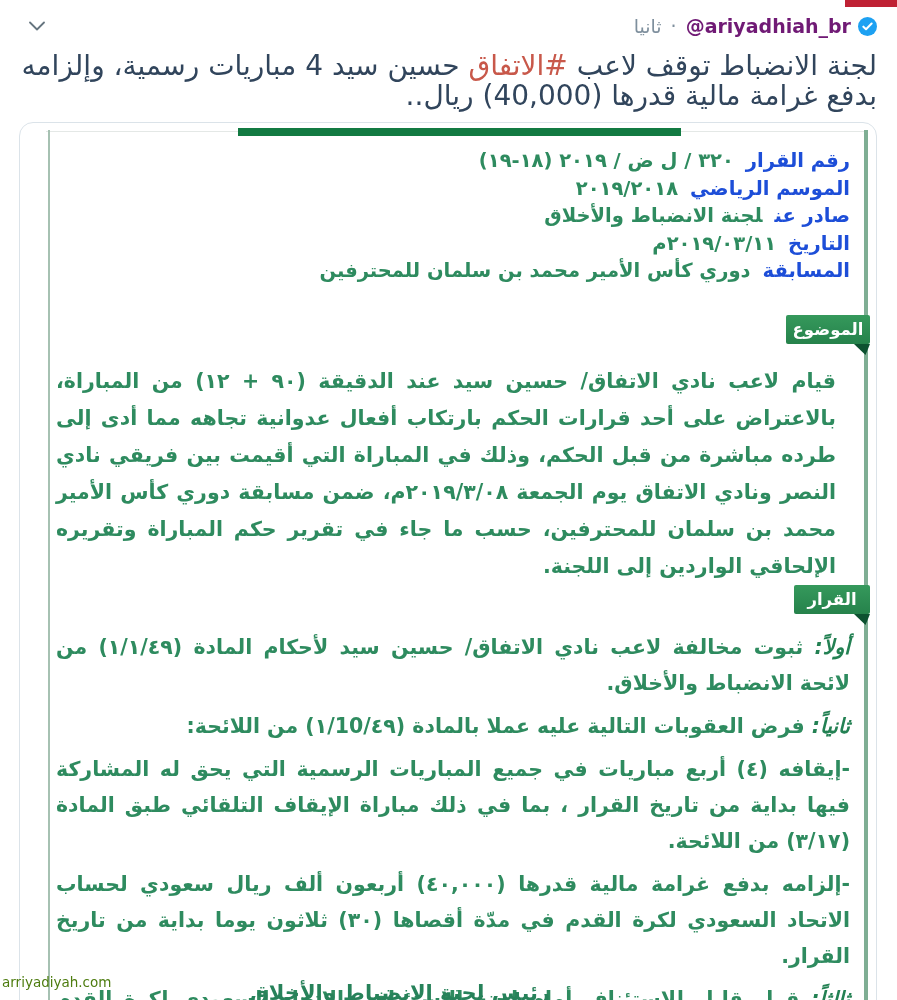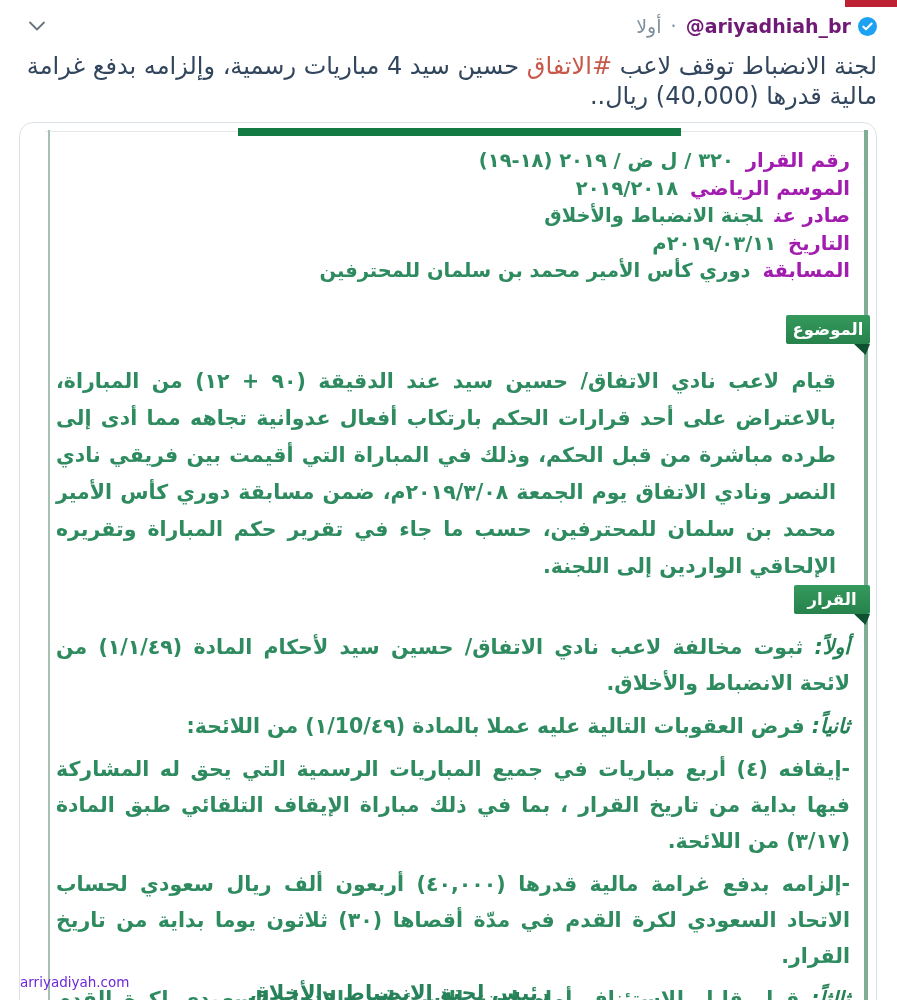--- a/index.html
+++ b/index.html
@@ -13,34 +13,34 @@
   
   .tweet{position:absolute;top:10px;right:0;left:0;padding:0 20px;}
   .tweet-header{position:relative;display:flex;align-items:center;gap:7px;height:32px;}
   .t-name{font-weight:bold;font-size:21px;color:#1d2b3a;white-space:nowrap;}
   .t-badge{width:19px;height:19px;border-radius:50%;background:#1da1f2;display:inline-flex;align-items:center;justify-content:center;flex:0 0 auto;}
   .t-badge svg{display:block;}
   .t-handle{font-size:19px;color:#701a75;direction:ltr;font-weight:bold;}
   .t-dot{font-size:19px;color:#7e8f9d;margin:0 2px;}
   .t-time{font-size:19px;color:#7e8f9d;}
   .t-caret{position:absolute;left:5px;top:6px;width:20px;height:16px;cursor:pointer;}
-  .tweet-text{margin-top:9px;font-size:24px;line-height:30px;color:#31455c;text-align:right;}
+  .tweet-text{margin-top:9px;font-size:28px;line-height:30px;color:#31455c;text-align:right;}
   .hashtag{color:#c8584a;text-decoration:none;}
   
   .card{
     position:absolute;top:122px;left:19px;width:856px;height:920px;
     border:1px solid #dbe3e9;border-radius:14px 14px 0 0;background:#fff;
   }
   .doc-hairline{position:absolute;top:8px;left:26px;right:12px;height:1px;background:#e4e8e6;}
   .doc-left-line{position:absolute;top:7px;bottom:0;left:28px;width:2px;background:#a6c1b2;}
   .doc-right-line{position:absolute;top:7px;bottom:0;right:8px;width:4px;background:#7fae94;}
   .doc-top-bar{position:absolute;top:5px;left:218px;width:443px;height:8px;background:#127a42;}
   
   .doc-meta{position:absolute;top:24px;right:26px;text-align:right;color:#2e8b5f;font-size:19.5px;font-weight:bold;line-height:27.5px;}
-  .meta-label{margin-left:12px;color:#a21caf;}
+  .meta-label{margin-left:12px;color:#1d4ed8;}
   
   .ribbon{
     position:absolute;right:6px;width:84px;height:29px;
     background:linear-gradient(#35995c,#26824b);color:#fff;
     font-size:16.5px;font-weight:bold;display:flex;align-items:center;justify-content:center;
     border-radius:2px;
   }
   .ribbon .fold{position:absolute;bottom:-11px;right:0;width:16px;height:11px;background:#0d5130;clip-path:polygon(0 0,100% 0,72% 100%);}
   .ribbon-subject{top:192px;}
   .ribbon-decision{top:462px;width:76px;}
@@ -48,39 +48,39 @@
   .doc-par{
     color:#2e8b5f;font-size:20.5px;font-weight:bold;line-height:37px;
     text-align:justify;margin:0;
   }
   .subject-par{position:absolute;top:240px;right:40px;left:36px;}
   .decision-block{position:absolute;top:506px;right:26px;left:36px;}
   .decision-block p{line-height:36px;margin:0 0 7px 0;}
   .decision-block b{color:#238153;font-style:italic;}
   .signature{position:absolute;top:858px;left:180px;width:400px;text-align:center;font-size:21px;font-weight:bold;color:#27825a;}
   
-  .watermark{position:absolute;left:20px;top:974px;font-size:13.5px;color:#6d28d9;direction:ltr;font-family:"DejaVu Sans",sans-serif;}
+  .watermark{position:absolute;left:2px;top:974px;font-size:13.5px;color:#4d7c0f;direction:ltr;font-family:"DejaVu Sans",sans-serif;}
 </style>
 </head>
 <body>
 
 <div class="page">
 
   <div class="red-corner"></div>
 
   <div class="tweet">
     <div class="tweet-header">
       <span class="t-badge">
         <svg width="11" height="11" viewBox="0 0 12 12">
             <path d="M1.5 6.2 4.4 9 10.5 2.8" fill="none" stroke="#fff" stroke-width="2.2" stroke-linecap="round" stroke-linejoin="round"></path>
           </svg>
       </span>
       <span class="t-handle">@ariyadhiah_br</span>
       <span class="t-dot">·</span>
-      <span class="t-time">أولا</span>
+      <span class="t-time">ثانيا</span>
       <span class="t-caret">
         <svg width="16" height="10" viewBox="0 0 16 10">
             <path d="M1 1.5 8 8.5 15 1.5" fill="none" stroke="#66757f" stroke-width="1.8" stroke-linecap="round" stroke-linejoin="round"></path>
           </svg>
       </span>
     </div>
     <div class="tweet-text"><span>لجنة الانضباط توقف لاعب </span><a href="#" class="hashtag">#الاتفاق</a><span> حسين سيد 4 مباريات رسمية، وإلزامه بدفع غرامة مالية قدرها (40,000) ريال..</span></div>
   </div>
 
   <div class="card">

